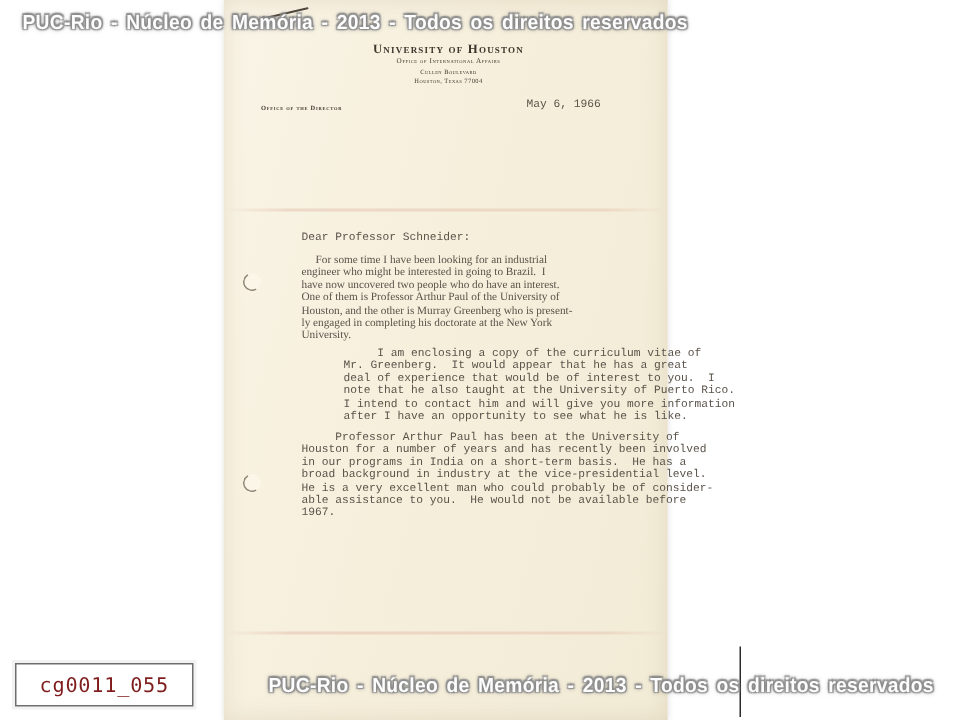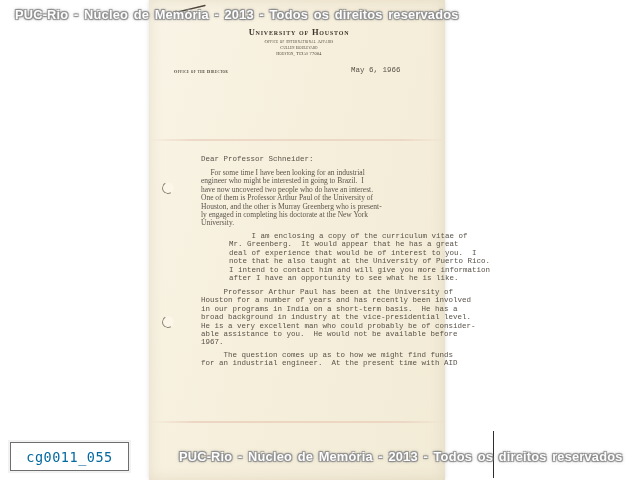--- a/index.html
+++ b/index.html
@@ -58,21 +58,21 @@
   .watermark-top{left:15px;top:7px;}
   .watermark-bottom{left:179px;top:449px;}
   
   .catalog-box{
     position:absolute;left:10px;top:442px;width:117px;height:27px;
     background:#ffffff;border:1px solid #6e6e6e;box-shadow:0 0 0 2px rgba(0,0,0,0.05);
     display:flex;align-items:center;justify-content:center;
   }
   .catalog-label{
     font-family:"DejaVu Sans Mono","Liberation Mono",monospace;
-    font-size:13.5px;color:#0369a1;letter-spacing:0.5px;text-align:right;
+    font-size:13.5px;color:#7f1d1d;letter-spacing:0.5px;text-align:right;
   }
 </style>
 </head>
 <body>
 
 <div class="stage">
 
   <div class="paper">
 
     <svg class="pen-mark" width="48" height="13" viewBox="0 0 48 13">
@@ -107,22 +107,20 @@
 note that he also taught at the University of Puerto Rico.
 I intend to contact him and will give you more information
 after I have an opportunity to see what he is like.</div>
     <div class="type para3">     Professor Arthur Paul has been at the University of
 Houston for a number of years and has recently been involved
 in our programs in India on a short-term basis.  He has a
 broad background in industry at the vice-presidential level.
 He is a very excellent man who could probably be of consider-
 able assistance to you.  He would not be available before
 1967.</div>
-    <div class="type para4">     The question comes up as to how we might find funds
-for an industrial engineer.  At the present time with AID</div>
 
     <div class="hole hole1"></div>
     <div class="hole hole2"></div>
 
     <div class="crease crease1"></div>
     <div class="crease crease2"></div>
   </div>
 
   <div class="scan-edge-line"></div>
 

